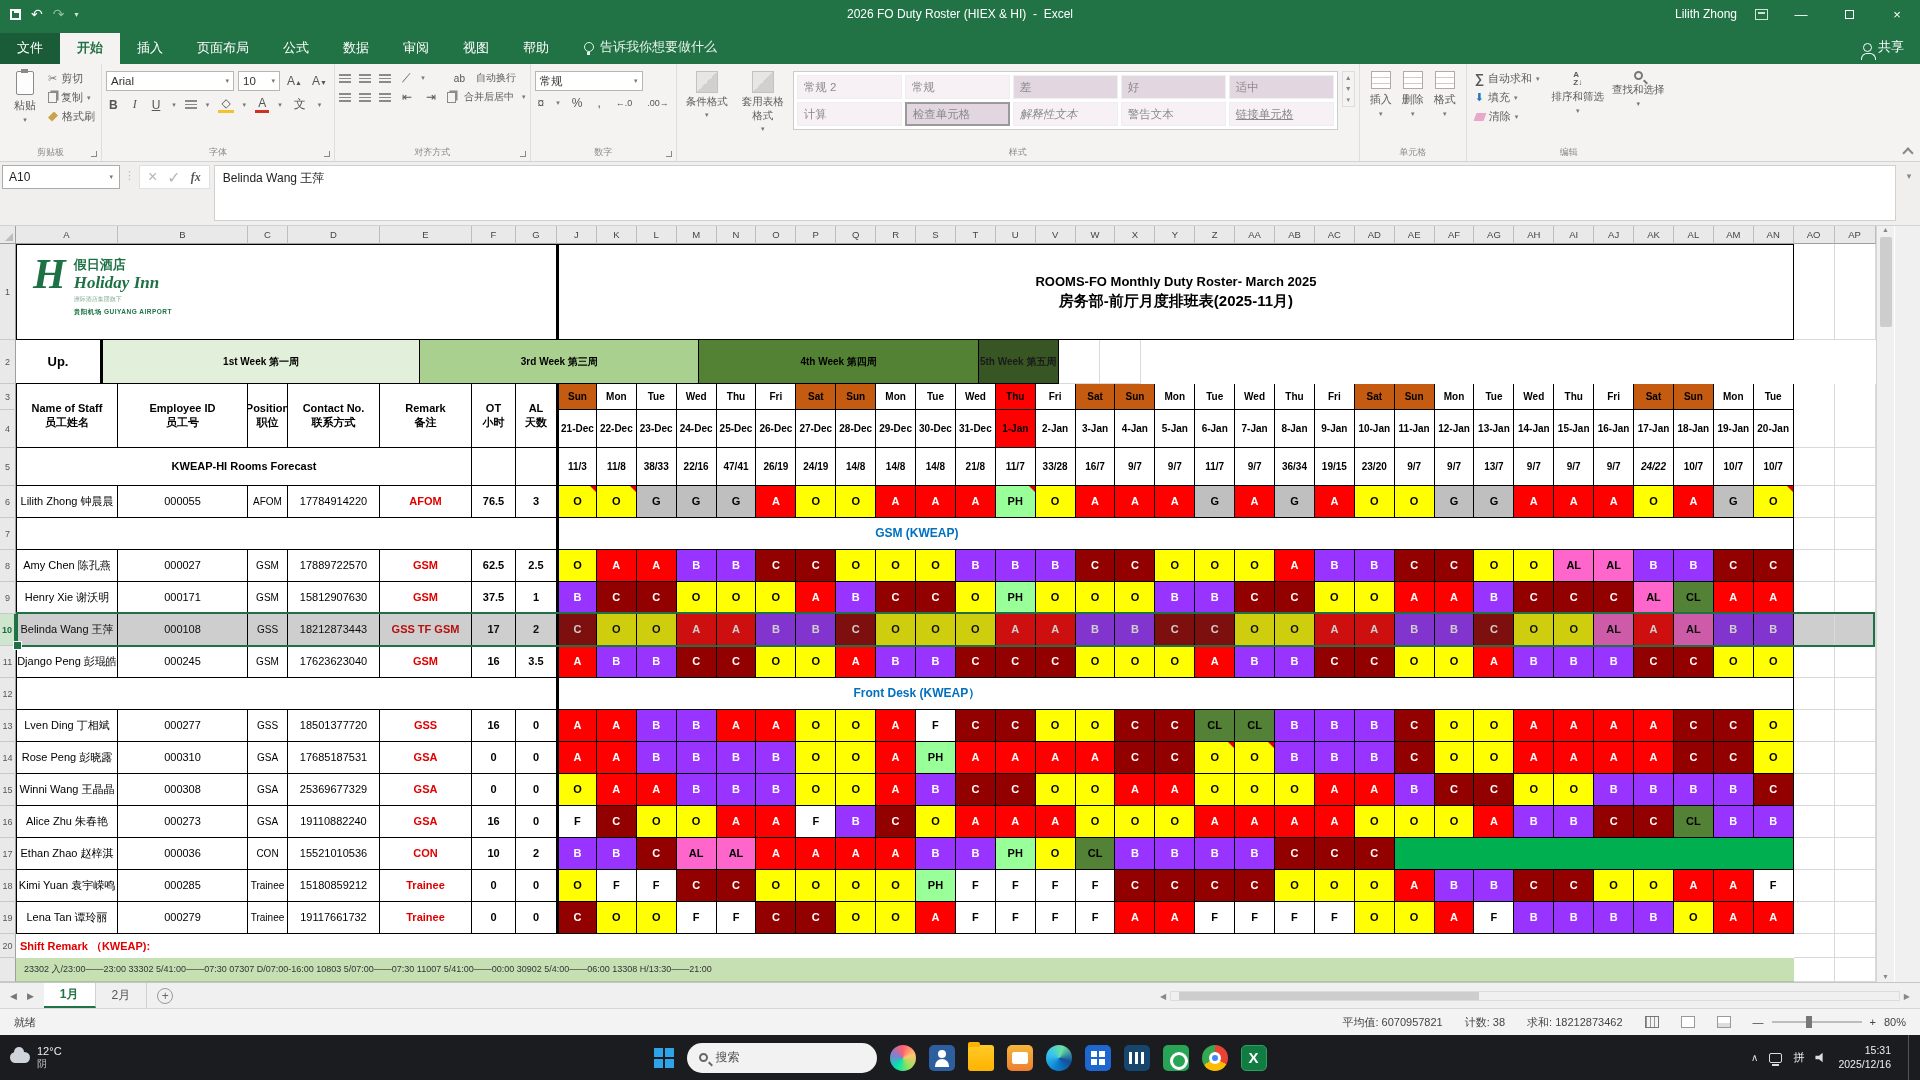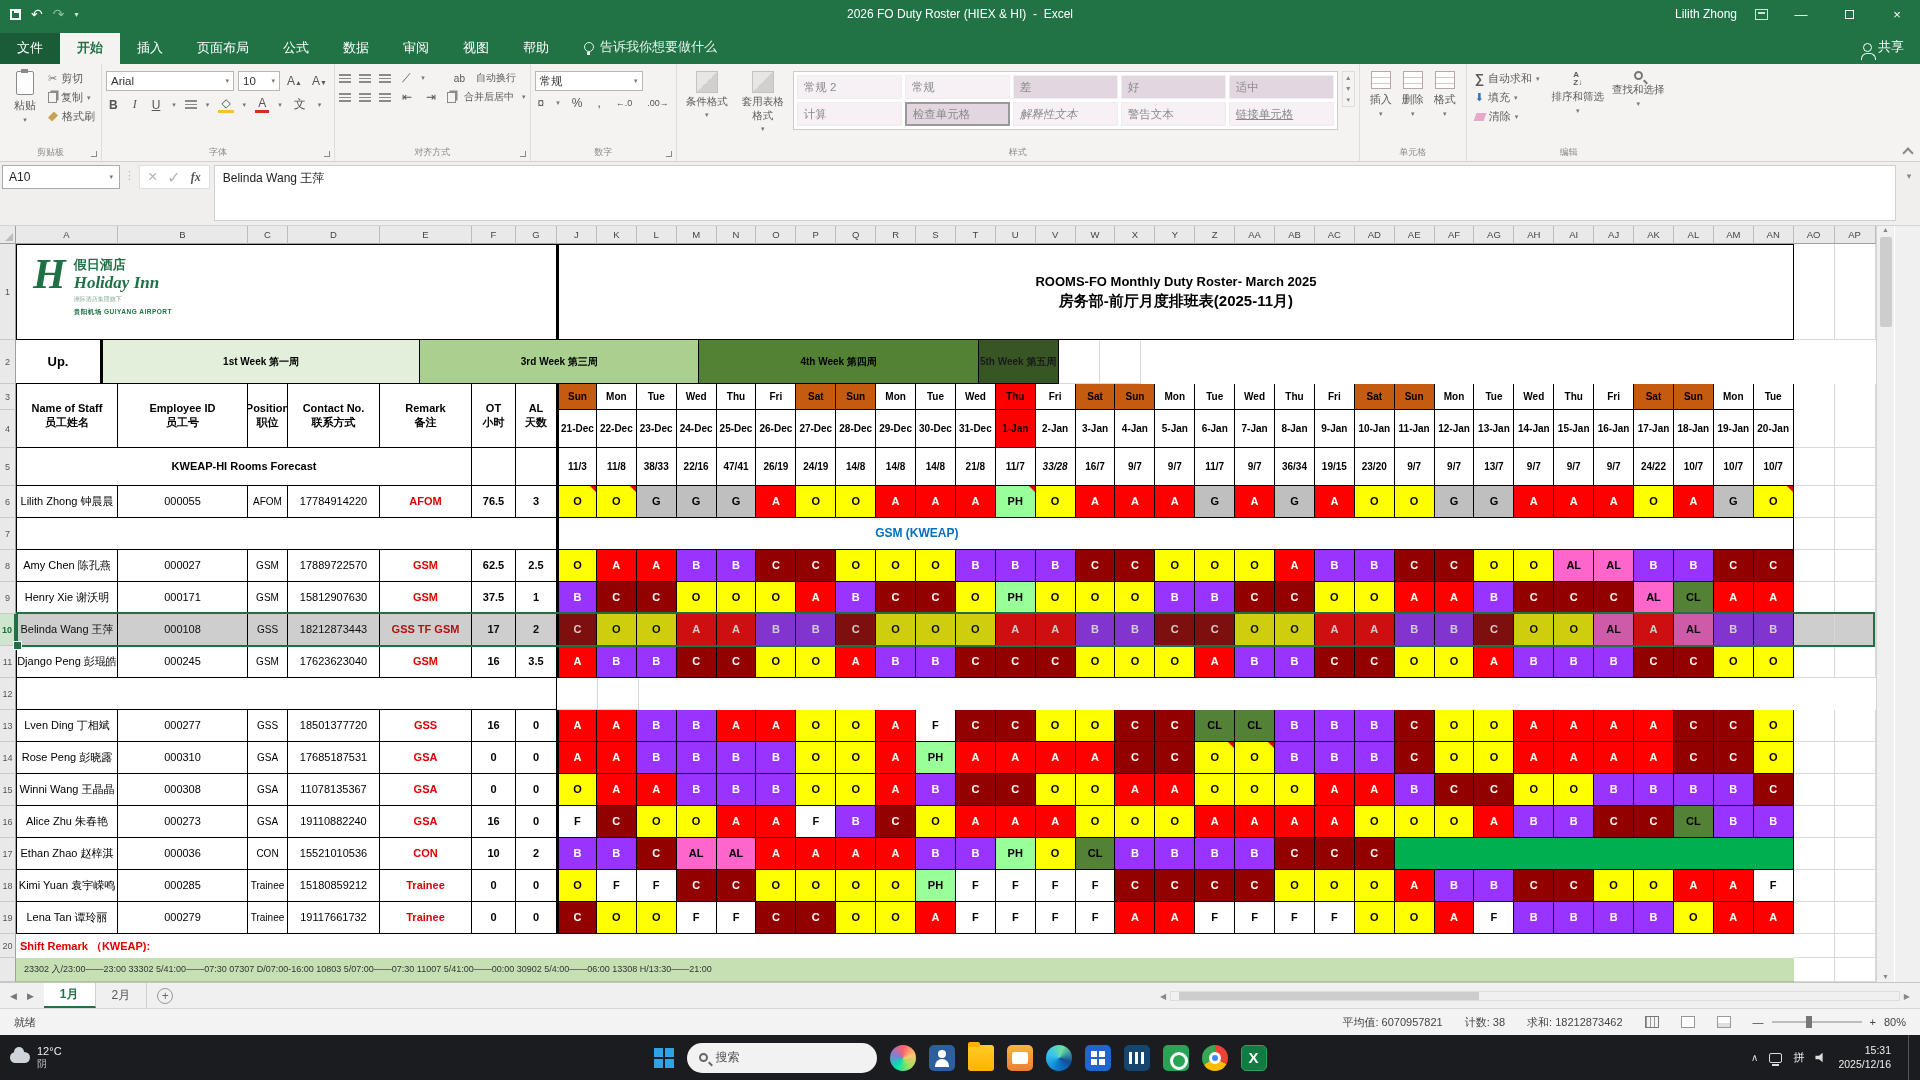--- a/index.html
+++ b/index.html
@@ -625,36 +625,36 @@
         <div class="tc b f10" style="width: 39.9px;">38/33</div>
         <div class="tc b f10" style="width: 39.9px;">22/16</div>
         <div class="tc b f10" style="width: 39.9px;">47/41</div>
         <div class="tc b f10" style="width: 39.9px;">26/19</div>
         <div class="tc b f10" style="width: 39.9px;">24/19</div>
         <div class="tc b f10" style="width: 39.9px;">14/8</div>
         <div class="tc b f10" style="width: 39.9px;">14/8</div>
         <div class="tc b f10" style="width: 39.9px;">14/8</div>
         <div class="tc b f10" style="width: 39.9px;">21/8</div>
         <div class="tc b f10" style="width: 39.9px;">11/7</div>
-        <div class="tc b f10" style="width: 39.9px; font-style: italic;">33/28</div>
+        <div class="tc b f10" style="width: 39.9px;">33/28</div>
         <div class="tc b f10" style="width: 39.9px;">16/7</div>
         <div class="tc b f10" style="width: 39.9px;">9/7</div>
         <div class="tc b f10" style="width: 39.9px;">9/7</div>
         <div class="tc b f10" style="width: 39.9px;">11/7</div>
         <div class="tc b f10" style="width: 39.9px;">9/7</div>
         <div class="tc b f10" style="width: 39.9px;">36/34</div>
         <div class="tc b f10" style="width: 39.9px;">19/15</div>
         <div class="tc b f10" style="width: 39.9px;">23/20</div>
         <div class="tc b f10" style="width: 39.9px;">9/7</div>
         <div class="tc b f10" style="width: 39.9px;">9/7</div>
         <div class="tc b f10" style="width: 39.9px;">13/7</div>
         <div class="tc b f10" style="width: 39.9px;">9/7</div>
         <div class="tc b f10" style="width: 39.9px;">9/7</div>
         <div class="tc b f10" style="width: 39.9px;">9/7</div>
-        <div class="tc b f10" style="width: 39.9px;">24/22</div>
+        <div class="tc b f10" style="width: 39.9px; font-style: italic;">24/22</div>
         <div class="tc b f10" style="width: 39.9px;">10/7</div>
         <div class="tc b f10" style="width: 39.9px;">10/7</div>
         <div class="tc b f10" style="width: 39.9px;">10/7</div>
         <div class="gc" style="width: 41px;"></div>
         <div class="gc" style="width: 41px;"></div>
       </div>
       <div class="row" style="height: 32px;">
         <div class="gut">6</div>
         <div class="tc f11 bl" style="width: 102px;">Lilith Zhong 钟晨晨</div>
         <div class="tc f11" style="width: 130px;">000055</div>
@@ -875,20 +875,23 @@
         <div class="tc b f11" style="width: 39.9px; background: rgb(147, 0, 0); color: rgb(255, 255, 255);">C</div>
         <div class="tc b f11" style="width: 39.9px; background: rgb(147, 0, 0); color: rgb(255, 255, 255);">C</div>
         <div class="tc b f11" style="width: 39.9px; background: rgb(255, 255, 0); color: rgb(0, 0, 0);">O</div>
         <div class="tc b f11" style="width: 39.9px; background: rgb(255, 255, 0); color: rgb(0, 0, 0);">O</div>
         <div class="gc" style="width: 41px;"></div>
         <div class="gc" style="width: 41px;"></div>
       </div>
       <div class="row" style="height: 32px;">
         <div class="gut">12</div>
         <div class="tc bl" style="width: 541px;"></div>
+        <div class="tc bl2 groupcell" style="width: 1236.9px;">
+          <div class="gtxt">Front Desk (KWEAP）</div>
+        </div>
         <div class="gc" style="width: 41px;"></div>
         <div class="gc" style="width: 41px;"></div>
       </div>
       <div class="row" style="height: 32px;">
         <div class="gut">13</div>
         <div class="tc f11 bl" style="width: 102px;">Lven Ding 丁相斌</div>
         <div class="tc f11" style="width: 130px;">000277</div>
         <div class="tc f10" style="width: 40px;">GSS</div>
         <div class="tc f11" style="width: 92px;">18501377720</div>
         <div class="tc f11 b red" style="width: 92px;">GSS</div>
@@ -969,21 +972,21 @@
         <div class="tc b f11" style="width: 39.9px; background: rgb(147, 0, 0); color: rgb(255, 255, 255);">C</div>
         <div class="tc b f11" style="width: 39.9px; background: rgb(255, 255, 0); color: rgb(0, 0, 0);">O</div>
         <div class="gc" style="width: 41px;"></div>
         <div class="gc" style="width: 41px;"></div>
       </div>
       <div class="row" style="height: 32px;">
         <div class="gut">15</div>
         <div class="tc f11 bl" style="width: 102px;">Winni Wang 王晶晶</div>
         <div class="tc f11" style="width: 130px;">000308</div>
         <div class="tc f10" style="width: 40px;">GSA</div>
-        <div class="tc f11" style="width: 92px;">11078135367</div>
+        <div class="tc f11" style="width: 92px;">25369677329</div>
         <div class="tc f11 b red" style="width: 92px;">GSA</div>
         <div class="tc f11 b" style="width: 44px;">0</div>
         <div class="tc f11 b" style="width: 41px;">0</div>
         <div class="tc b f11 bl2" style="width: 39.9px; background: rgb(255, 255, 0); color: rgb(0, 0, 0);">O</div>
         <div class="tc b f11" style="width: 39.9px; background: rgb(255, 0, 0); color: rgb(255, 255, 255);">A</div>
         <div class="tc b f11" style="width: 39.9px; background: rgb(255, 0, 0); color: rgb(255, 255, 255);">A</div>
         <div class="tc b f11" style="width: 39.9px; background: rgb(153, 51, 255); color: rgb(255, 255, 255);">B</div>
         <div class="tc b f11" style="width: 39.9px; background: rgb(153, 51, 255); color: rgb(255, 255, 255);">B</div>
         <div class="tc b f11" style="width: 39.9px; background: rgb(153, 51, 255); color: rgb(255, 255, 255);">B</div>
         <div class="tc b f11" style="width: 39.9px; background: rgb(255, 255, 0); color: rgb(0, 0, 0);">O</div>

